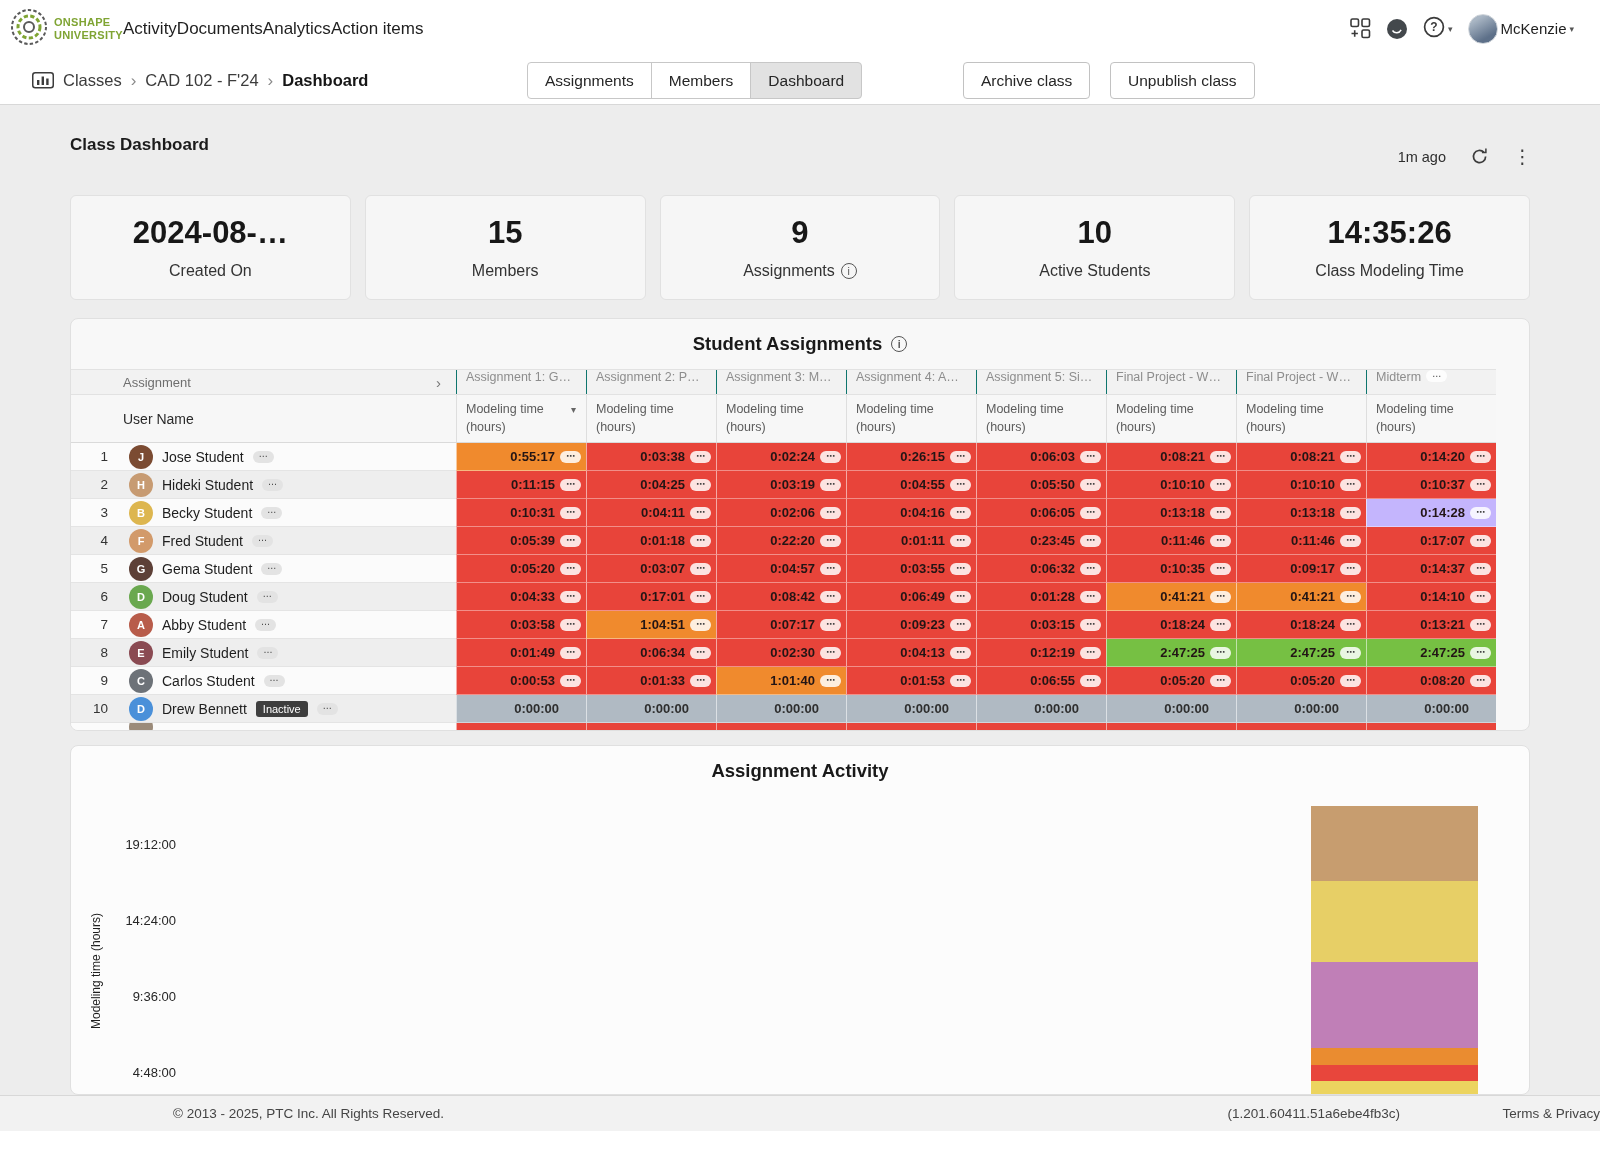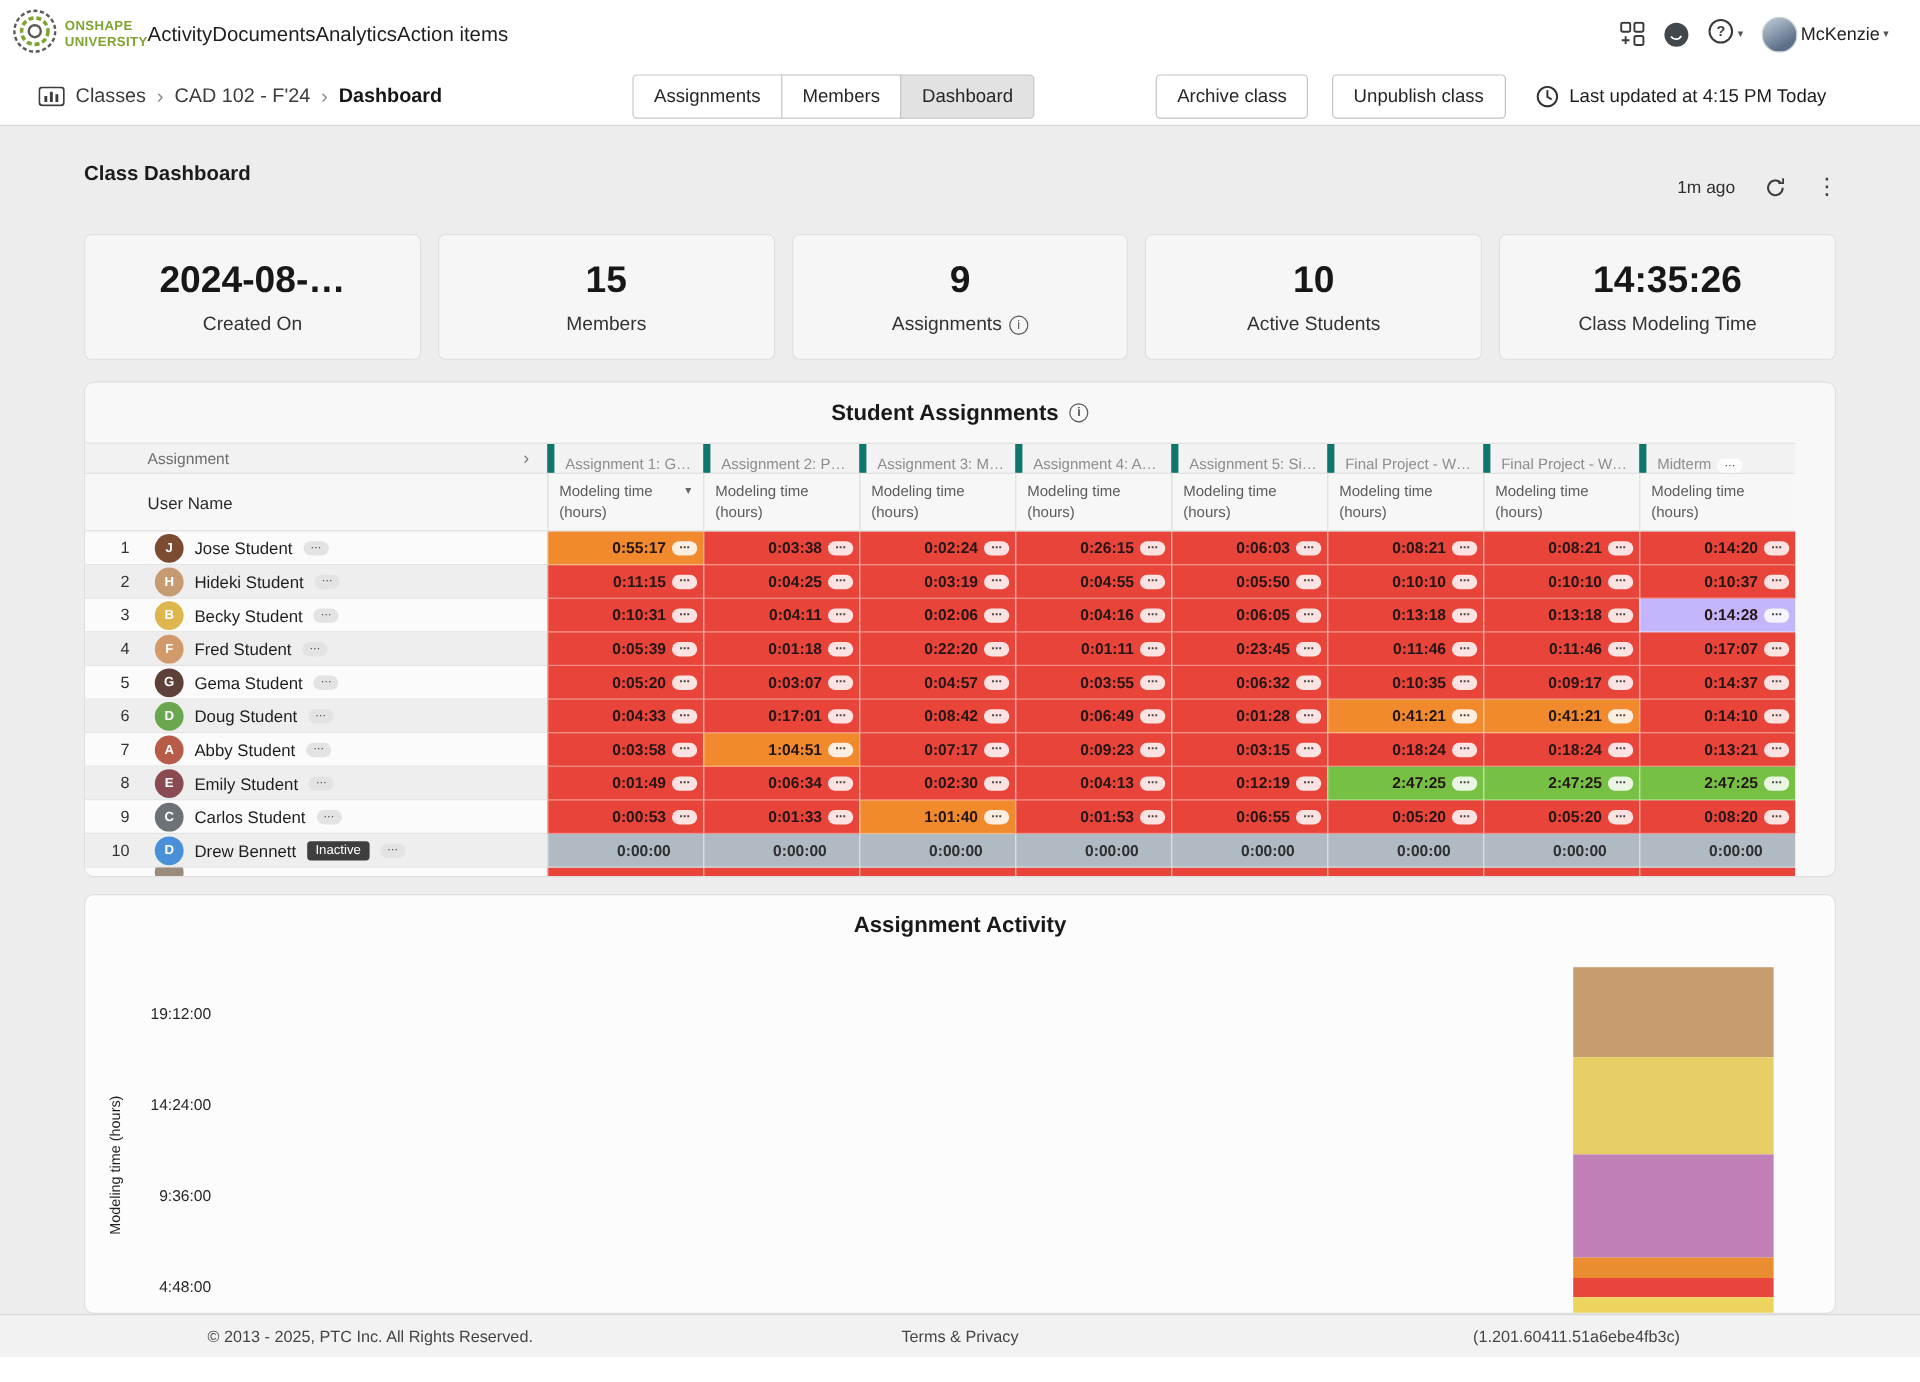--- a/index.html
+++ b/index.html
@@ -50,21 +50,21 @@
 
 .card{position:absolute;left:70px;width:1460px;background:#f8f8f8;border:1px solid #e0e0e0;border-radius:8px;overflow:hidden}
 #tableCard{top:213px;height:413px}
 #chartCard{top:640px;height:350px;background:#fcfcfc}
 .card-title{height:50px;display:flex;align-items:center;justify-content:center;font-size:18.5px;font-weight:bold;color:#191919;gap:9px}
 
 
 .thead1{display:flex;height:26px;width:1425px;background:#f2f2f2;border-top:1px solid #e2e2e2;border-bottom:1px solid #e2e2e2;font-size:12.5px;color:#8d8d8d}
 .corner{width:385px;display:flex;align-items:center;padding-left:52px;color:#6e6e6e;font-size:13px;cursor:pointer}
 .corner .chev{margin-left:auto;padding-right:15px;font-size:15px;color:#777}
-.col-h{width:130px;display:flex;align-items:flex-end;gap:5px;padding-left:9px;border-left:6px solid #0f766e;overflow:hidden;white-space:nowrap;cursor:pointer}
+.col-h{width:130px;display:flex;align-items:flex-start;gap:5px;padding-left:9px;border-left:1px solid #0f766e;overflow:hidden;white-space:nowrap;cursor:pointer}
 .thead2{display:flex;height:48px;width:1425px;background:#f7f7f7;border-bottom:1px solid #dadada;font-size:12.5px;color:#5c5c5c}
 .user-h{width:385px;display:flex;align-items:center;padding-left:52px;font-size:14px;color:#2a2a2a}
 .col-h2{width:130px;display:flex;flex-direction:column;justify-content:center;gap:4px;padding-left:9px;border-left:1px solid #dedede;line-height:1.1}
 .col-h2 .l1{display:flex;align-items:center;white-space:nowrap}
 .sortchev{margin-left:auto;padding-right:10px;color:#666;font-size:10px}
 
 .trow{display:flex;height:28px;width:1425px}
 .trow.odd .rnum,.trow.odd .rname,.partial .rnum,.partial .rname{background:#fbfbfb}
 .trow.even .rnum,.trow.even .rname{background:#eeeeee}
 .rnum{width:50px;display:flex;align-items:center;justify-content:flex-end;padding-right:13px;font-size:13.5px;color:#333;border-bottom:1px solid #e4e4e4}
@@ -78,21 +78,21 @@
 .trow.partial{height:9px;overflow:hidden}
 
 
 .ylabel{position:absolute;left:-75px;top:218px;width:200px;text-align:center;transform:rotate(-90deg);font-size:12px;color:#1f1f1f}
 .tick{position:absolute;left:30px;width:75px;text-align:right;font-size:13px;color:#262626}
 .chart-bar{position:absolute;left:1240px;top:60px;width:167px;display:flex;flex-direction:column}
 
 
 .footer{position:absolute;top:1095px;left:0;width:1600px;height:36px;background:#f2f2f2;border-top:1px solid #d8d8d8;font-size:13.5px;color:#454545}
 .footer .fl{position:absolute;left:173px;top:10px}
-.footer .fc{position:absolute;left:0;right:0;top:10px;text-align:center;cursor:pointer}
+.footer .fc{position:absolute;left:0;right:0;top:10px;text-align:right;cursor:pointer}
 .footer .fr{position:absolute;right:200px;top:10px}
 </style>
 </head>
 <body>
 
 <div class="topnav">
   <div class="logo">
     <span>
       <svg width="38" height="38" viewBox="0 0 38 38">
         <circle cx="19" cy="19" r="17" fill="none" stroke="#5a5a5a" stroke-width="2" stroke-dasharray="3.4 2.2"></circle>
@@ -161,29 +161,20 @@
         <span class="crumb current">Dashboard</span>
       </span>
   </div>
   <div class="tabs" id="tabs">
       <button class="tab">Assignments</button>
       <button class="tab">Members</button>
       <button class="tab active">Dashboard</button>
     </div>
   <button class="btn" id="archiveBtn">Archive class</button>
   <button class="btn" id="unpublishBtn">Unpublish class</button>
-  <div class="last-updated">
-    <span style="display:flex">
-      <svg width="19" height="19">
-          <circle cx="9.5" cy="9.5" r="8.1" fill="none" stroke="#2e2e2e" stroke-width="1.6"></circle>
-          <path d="M9.5 4.8v4.9l3 1.8" fill="none" stroke="#2e2e2e" stroke-width="1.6" stroke-linecap="round"></path>
-        </svg>
-    </span>
-    <span>Last updated at 4:15 PM Today</span>
-  </div>
 </div>
 
 <div class="main">
   <div class="page-head">Class Dashboard</div>
   <div class="head-actions">
     <span class="ago">1m ago</span>
     <span class="refresh">
       <svg width="19" height="19" viewBox="0 0 19 19" fill="none" stroke="#3c3c3c" stroke-width="1.7">
           <path d="M15.6 9.5a6.1 6.1 0 1 1-1.8-4.3"></path>
           <path d="M15.9 1.6v4h-4" stroke-width="1.5"></path>

